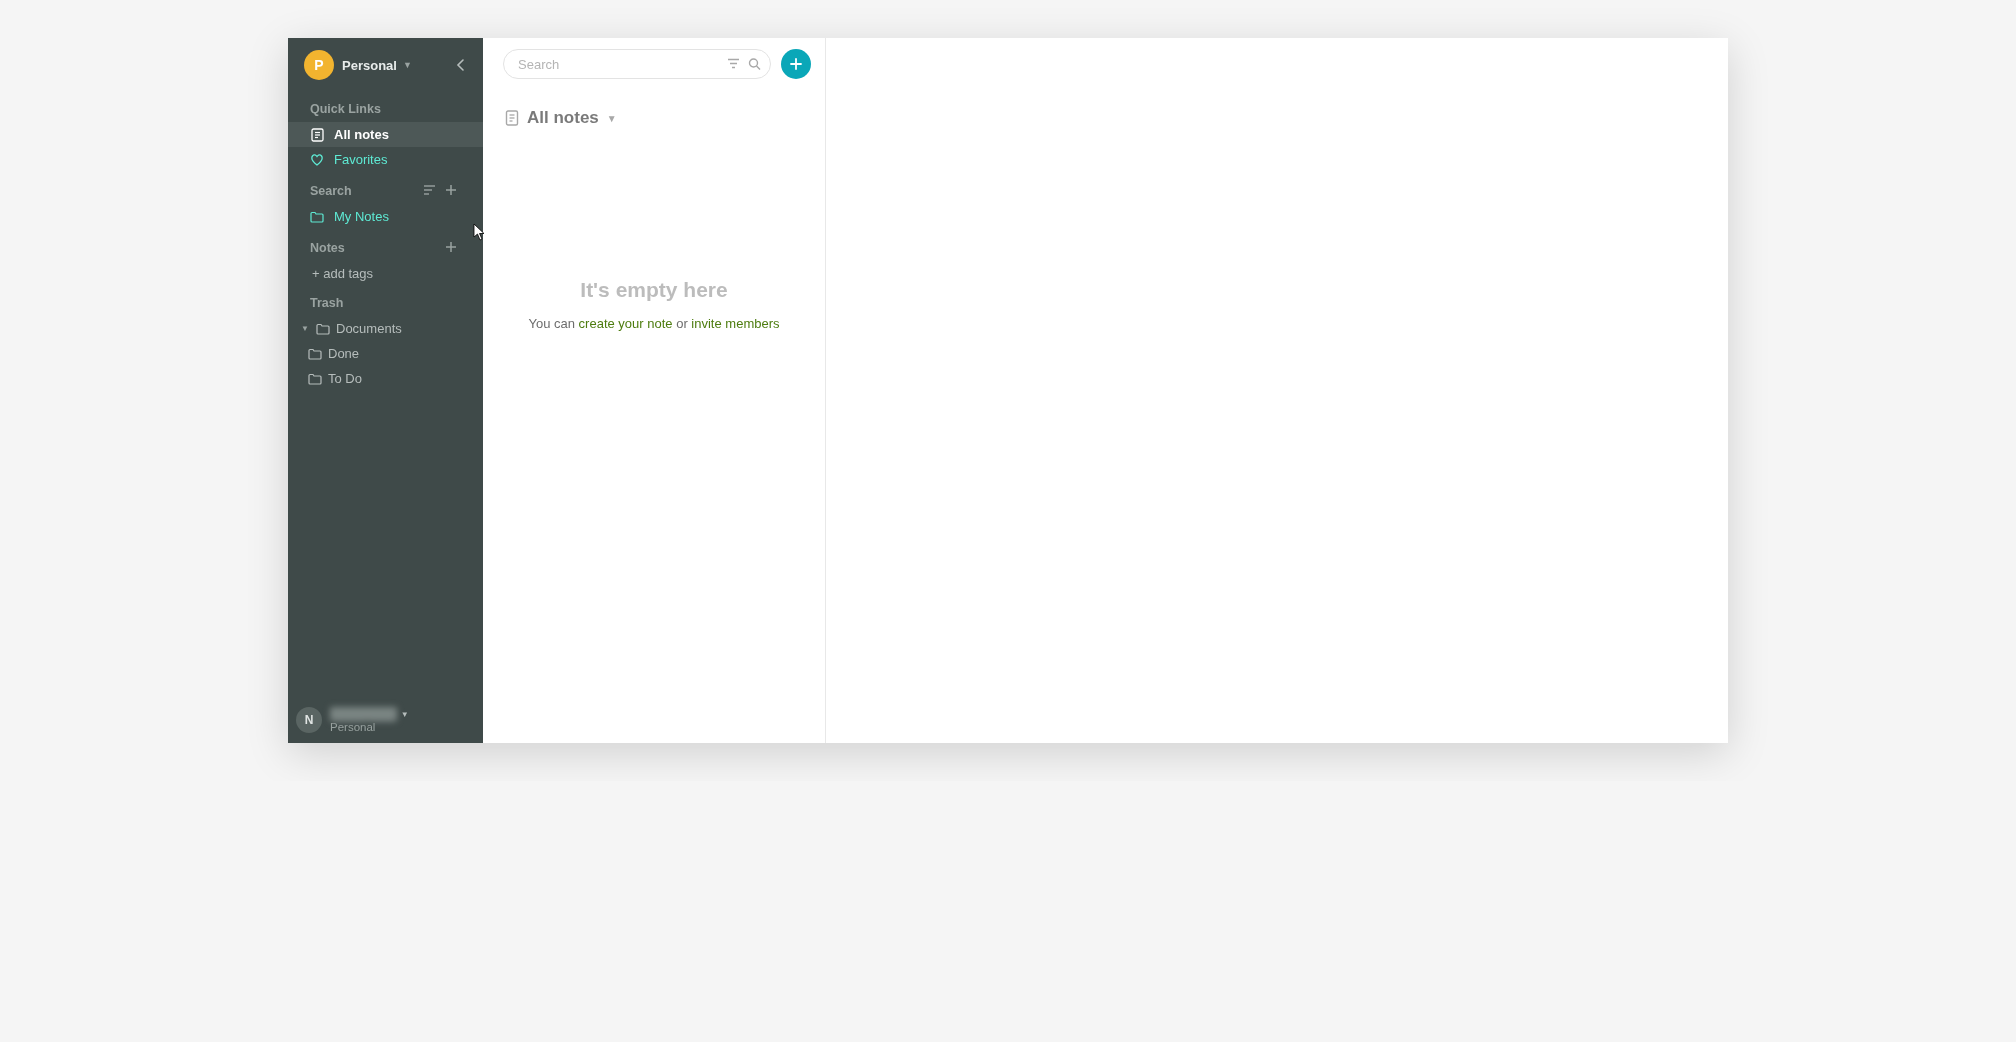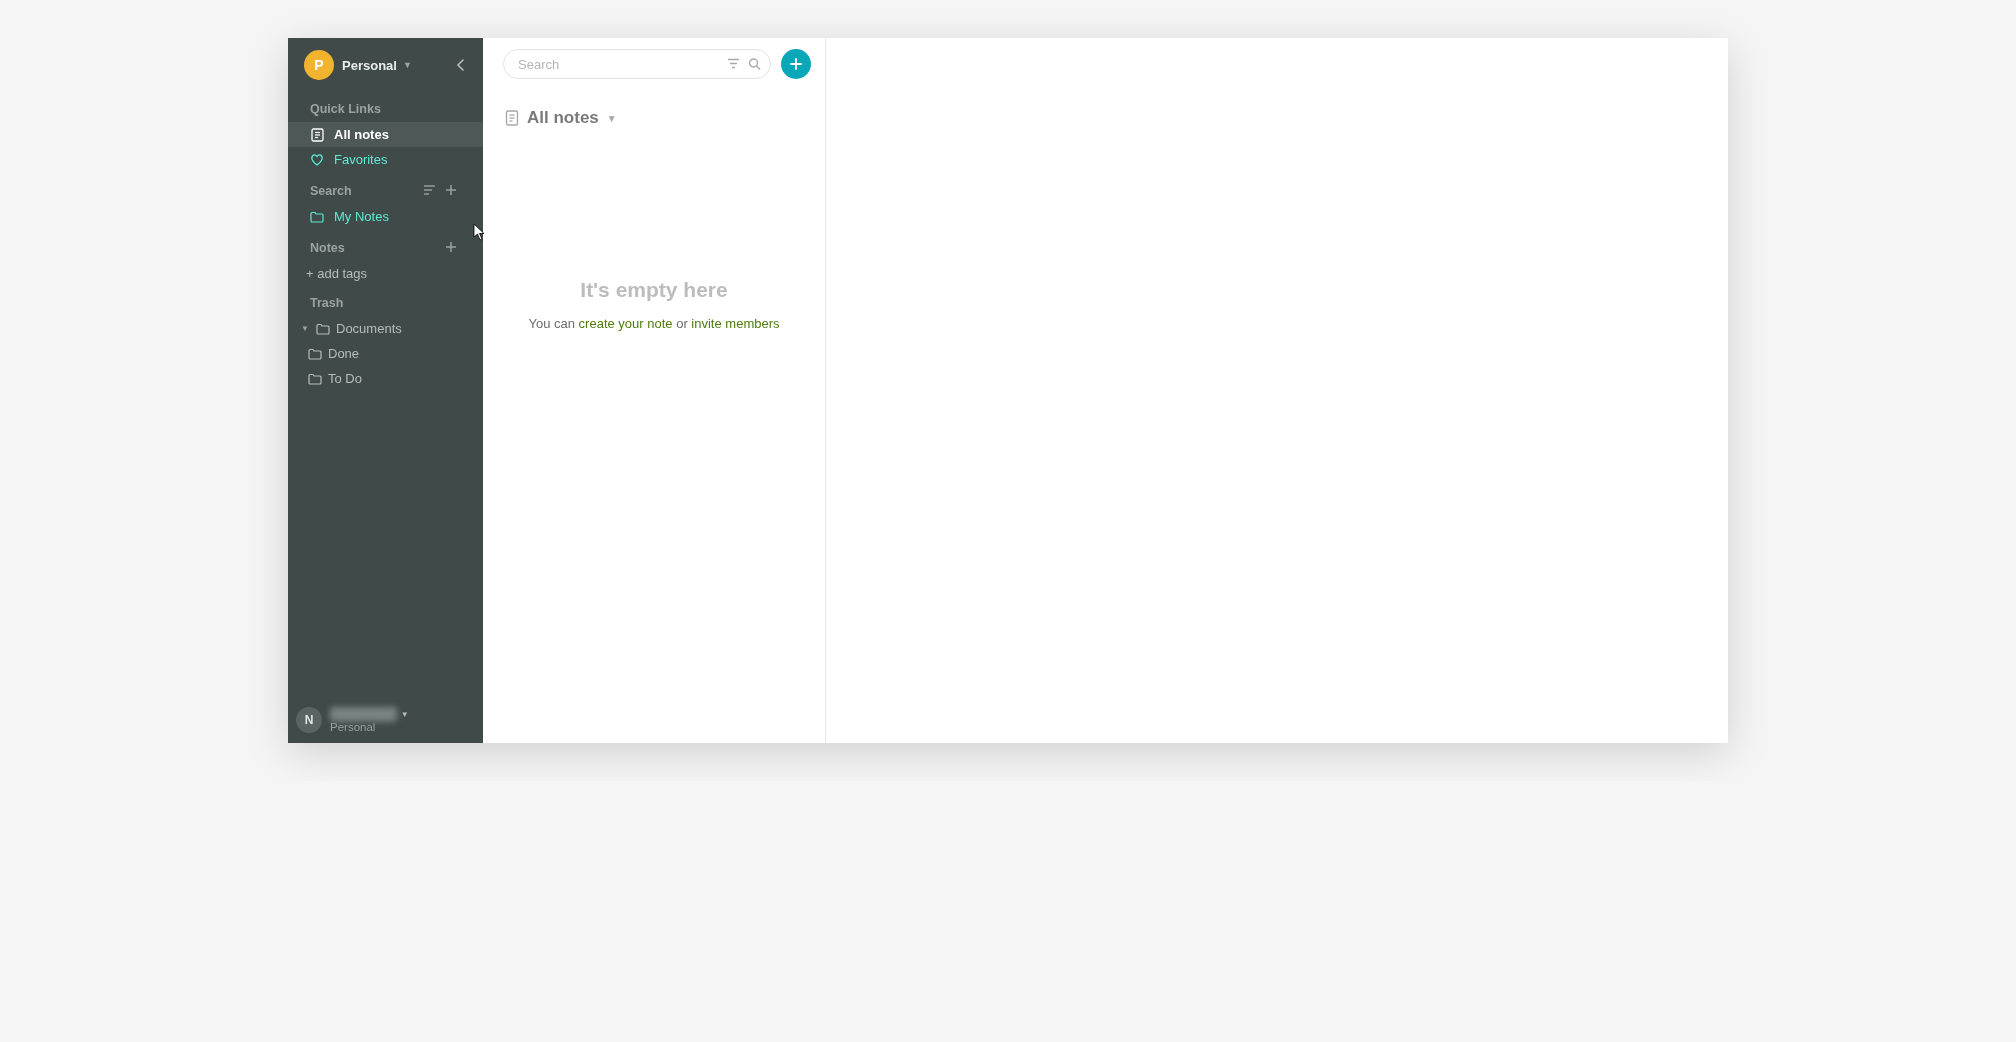--- a/index.html
+++ b/index.html
@@ -106,21 +106,21 @@
   }
   .tree-item.sub { padding-left:20px; }
   .tree-caret {
     font-size:8px;
     color:#9aa3a1;
     width:10px;
     display:inline-flex;
     justify-content:center;
   }
   .add-tags {
-    padding: 5px 18px;
+    padding: 5px 24px;
     color:#b6bdbc;
     cursor:pointer;
     font-size:13px;
   }
   .sidebar-footer {
     margin-top:auto;
     display:flex;
     align-items:center;
     padding:8px 8px 10px 8px;
     gap:8px;

